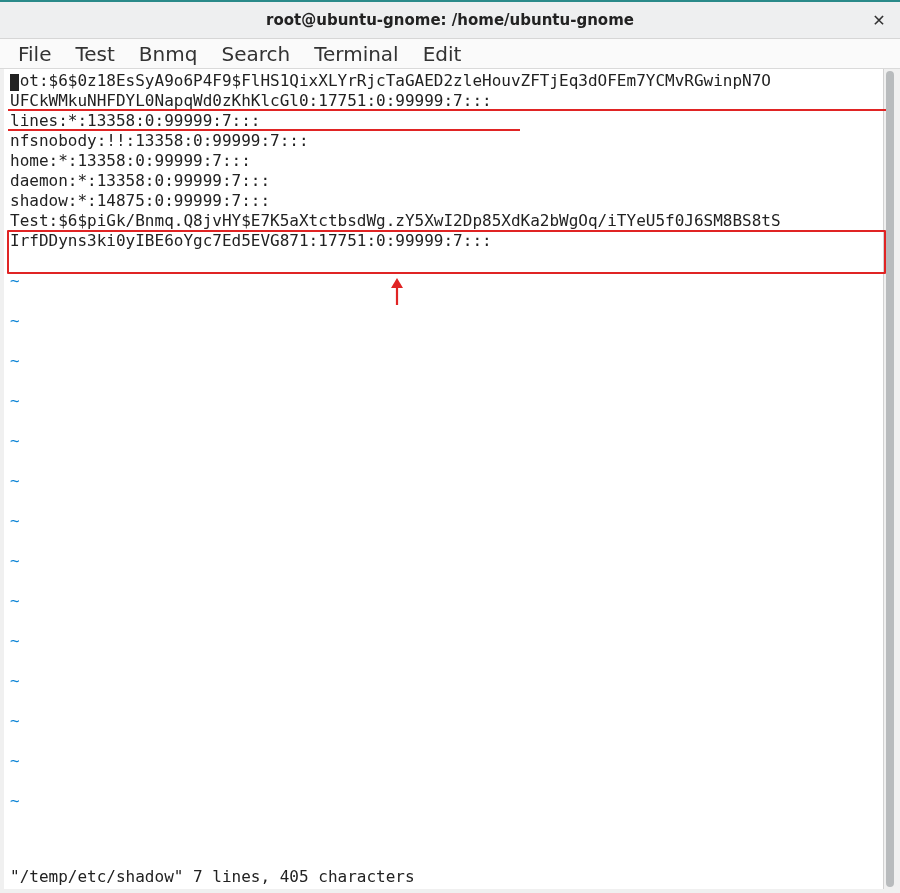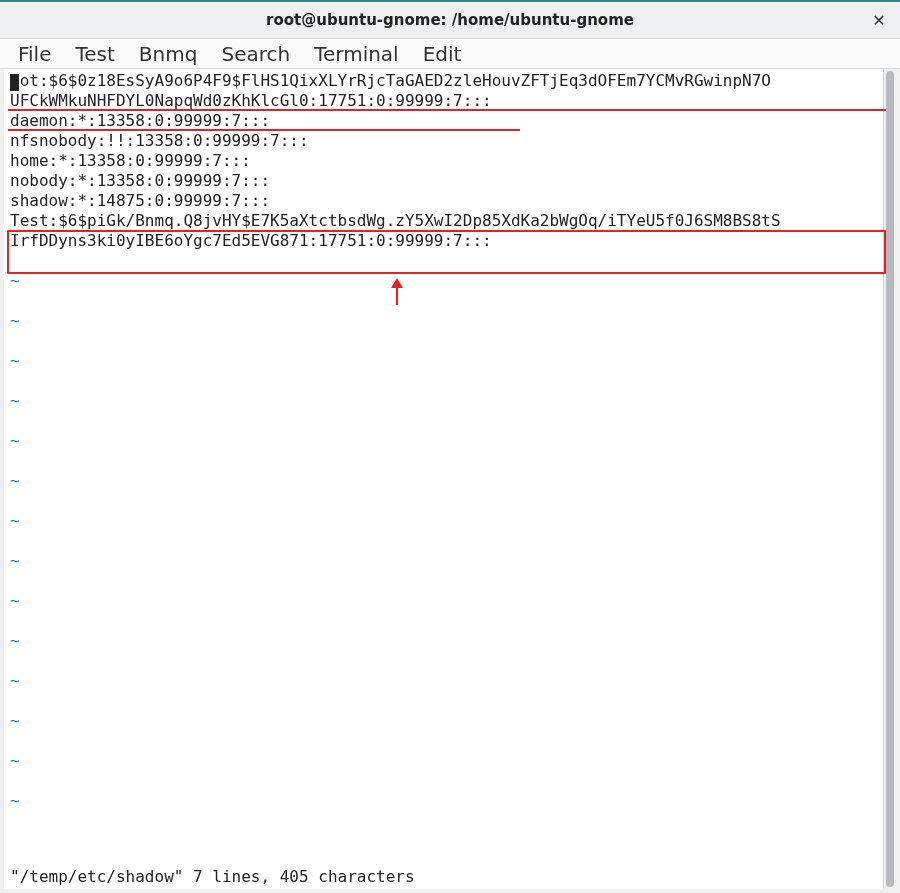--- a/index.html
+++ b/index.html
@@ -122,24 +122,24 @@
     <div class="item">Test</div>
     <div class="item">Bnmq</div>
     <div class="item">Search</div>
     <div class="item">Terminal</div>
     <div class="item">Edit</div>
   </div>
 
   <div class="termwrap">
     <div class="terminal"><span class="cursor"></span><span>oot:$6$0z18EsSyA9o6P4F9$FlHS1QixXLYrRjcTaGAED2zleHouvZFTjEq3dOFEm7YCMvRGwinpN7O</span>
 <span>UFCkWMkuNHFDYL0NapqWd0zKhKlcGl0:17751:0:99999:7:::</span>
-<span>daemon:*:13358:0:99999:7:::</span>
+<span>lines:*:13358:0:99999:7:::</span>
 <span>nfsnobody:!!:13358:0:99999:7:::</span>
 <span>home:*:13358:0:99999:7:::</span>
-<span>nobody:*:13358:0:99999:7:::</span>
+<span>daemon:*:13358:0:99999:7:::</span>
 <span>shadow:*:14875:0:99999:7:::</span>
 <span>Test:$6$piGk/Bnmq.Q8jvHY$E7K5aXtctbsdWg.zY5XwI2Dp85XdKa2bWgOq/iTYeU5f0J6SM8BS8tS</span>
 <span>IrfDDyns3ki0yIBE6oYgc7Ed5EVG871:17751:0:99999:7:::</span>
 
 <span class="vimtilde">~</span>
 
 <span class="vimtilde">~</span>
 
 <span class="vimtilde">~</span>
 

